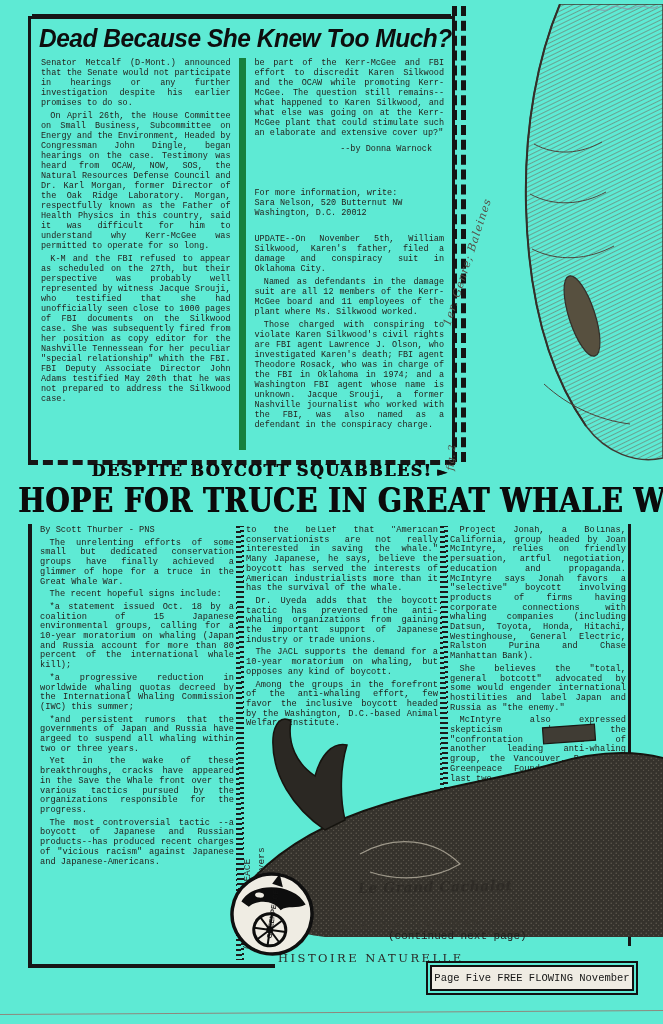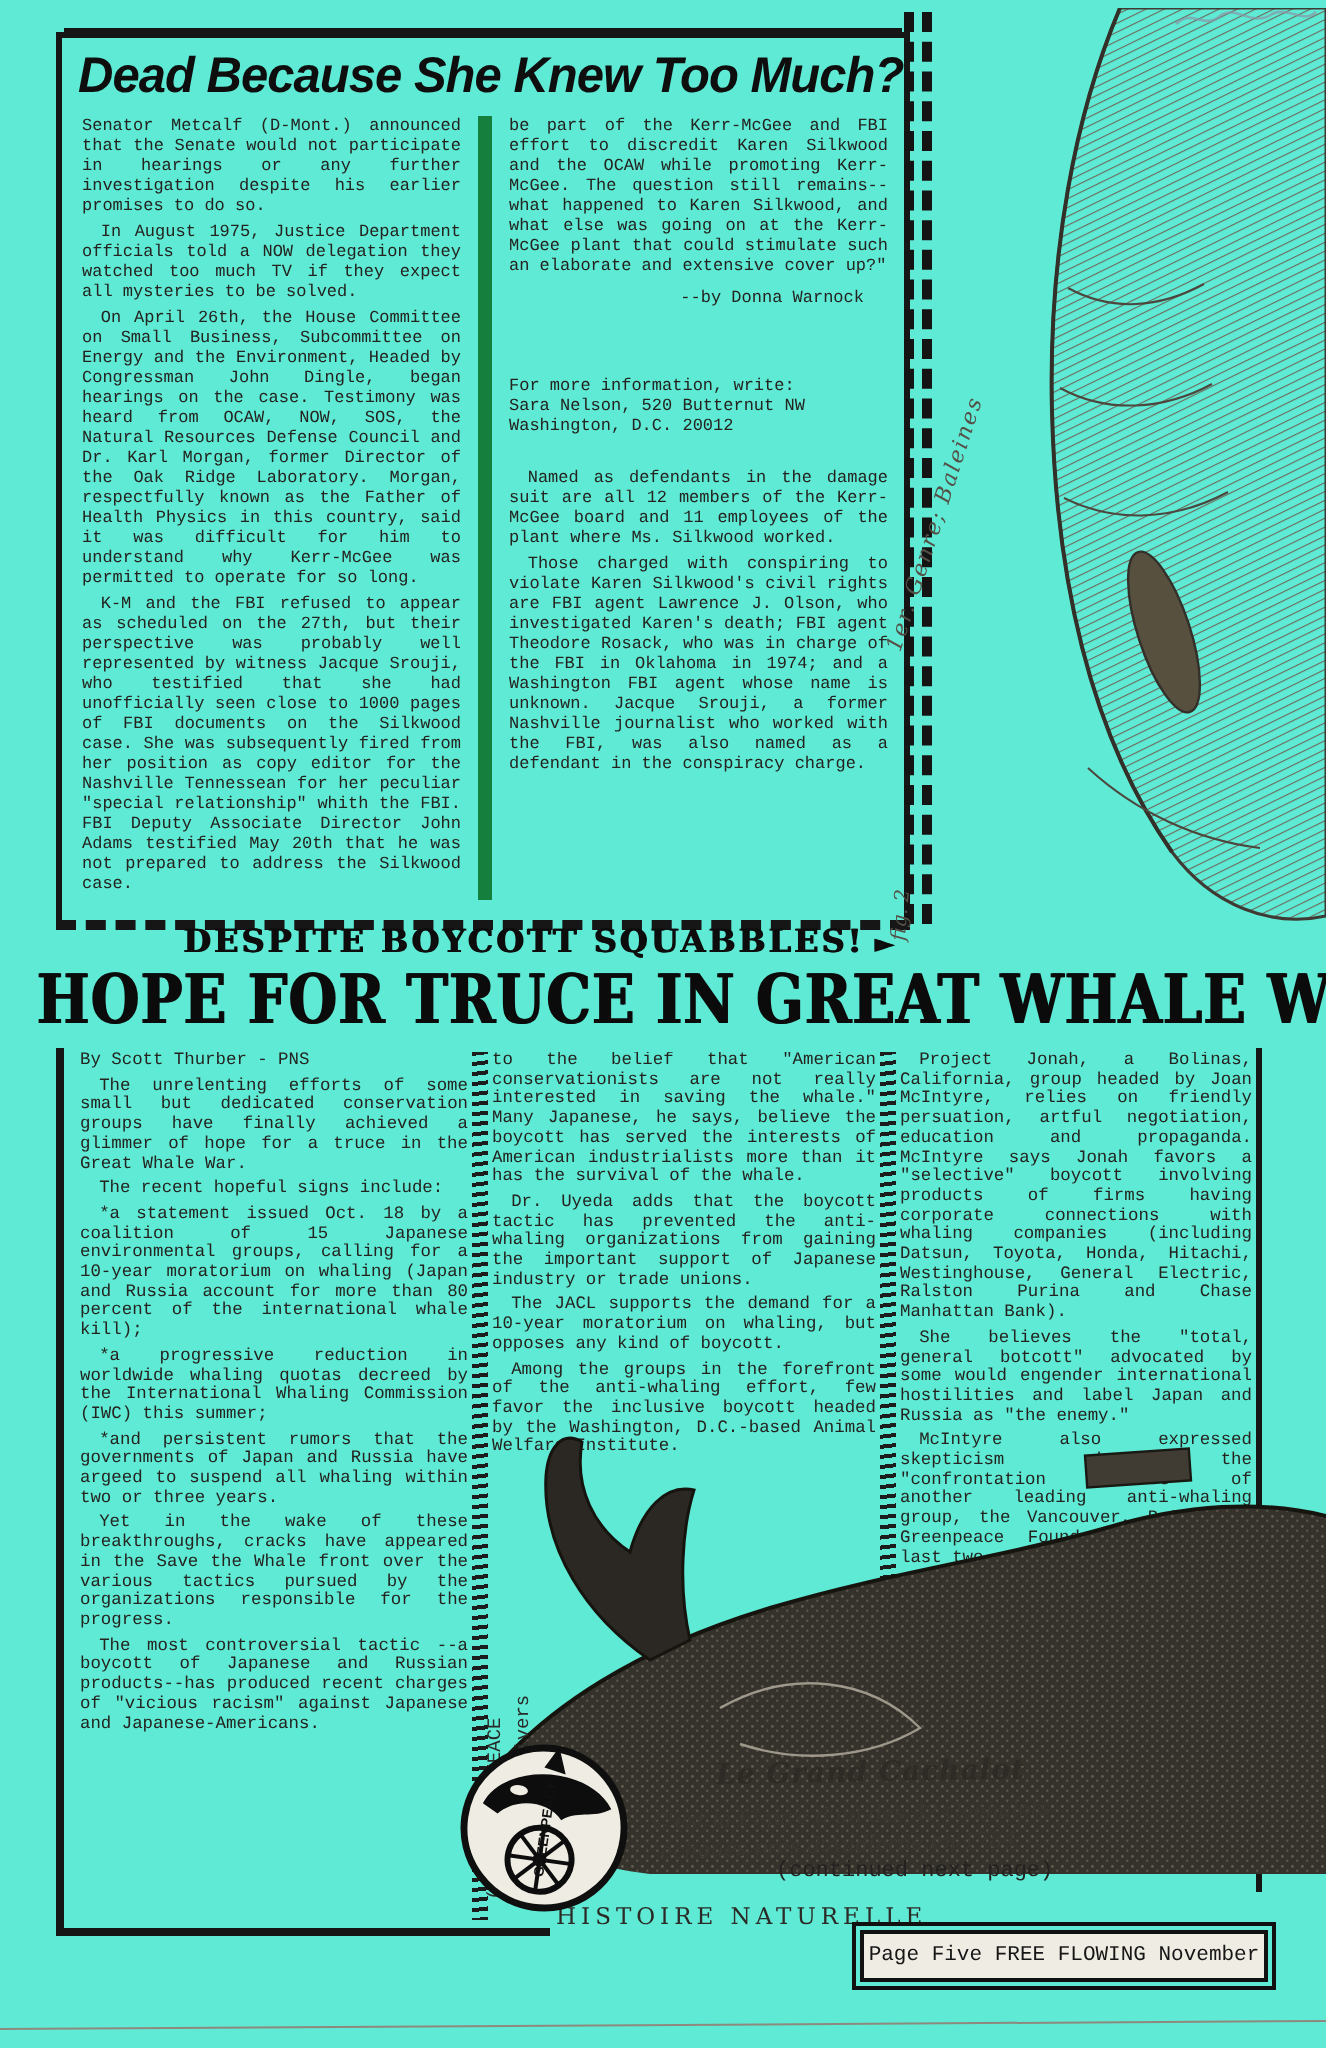--- a/index.html
+++ b/index.html
@@ -84,33 +84,33 @@
 </head>
 <body>
 
 <div class="page">
 
   <section class="top-box">
     <h1 class="headline1">Dead Because She Knew Too Much?</h1>
     <div class="topcols">
       <div class="tcol tcol1">
         <p class="noind">Senator Metcalf (D-Mont.) announced that the Senate would not participate in hearings or any further investigation despite his earlier promises to do so.</p>
-        <p>In August 1975, Justice Department officials told a NOW delegation they watched too much TV if they expect all mysteries to be solved.</p>
         <p>On April 26th, the House Committee on Small Business, Subcommittee on Energy and the Environment, Headed by Congressman John Dingle, began hearings on the case. Testimony was heard from OCAW, NOW, SOS, the Natural Resources Defense Council and Dr. Karl Morgan, former Director of the Oak Ridge Laboratory. Morgan, respectfully known as the Father of Health Physics in this country, said it was difficult for him to understand why Kerr-McGee was permitted to operate for so long.</p>
         <p>K-M and the FBI refused to appear as scheduled on the 27th, but their perspective was probably well represented by witness Jacque Srouji, who testified that she had unofficially seen close to 1000 pages of FBI documents on the Silkwood case. She was subsequently fired from her position as copy editor for the Nashville Tennessean for her peculiar "special relationship" whith the FBI. FBI Deputy Associate Director John Adams testified May 20th that he was not prepared to address the Silkwood case.</p>
 
       </div>
       <div class="tcol tcol2">
         <p class="noind">be part of the Kerr-McGee and FBI effort to discredit Karen Silkwood and the OCAW while promoting Kerr-McGee. The question still remains--what happened to Karen Silkwood, and what else was going on at the Kerr-McGee plant that could stimulate such an elaborate and extensive cover up?"</p>
         <p class="byline1">--by Donna Warnock</p>
         <div class="infoblock">
           <div>For more information, write:</div>
           <div>Sara Nelson, 520 Butternut NW</div>
           <div>Washington, D.C. 20012</div>
         </div>
+        <p class="noind">UPDATE--On November 5th, William Silkwood, Karen's father, filed a damage and conspiracy suit in Oklahoma City.</p>
         <p>Named as defendants in the damage suit are all 12 members of the Kerr-McGee board and 11 employees of the plant where Ms. Silkwood worked.</p>
         <p>Those charged with conspiring to violate Karen Silkwood's civil rights are FBI agent Lawrence J. Olson, who investigated Karen's death; FBI agent Theodore Rosack, who was in charge of the FBI in Oklahoma in 1974; and a Washington FBI agent whose name is unknown. Jacque Srouji, a former Nashville journalist who worked with the FBI, was also named as a defendant in the conspiracy charge.</p>
       </div>
     </div>
   </section>
 
   <div class="filmstrip"></div>
 
   <svg class="whale-right" viewBox="0 0 199 462">
     <defs>

